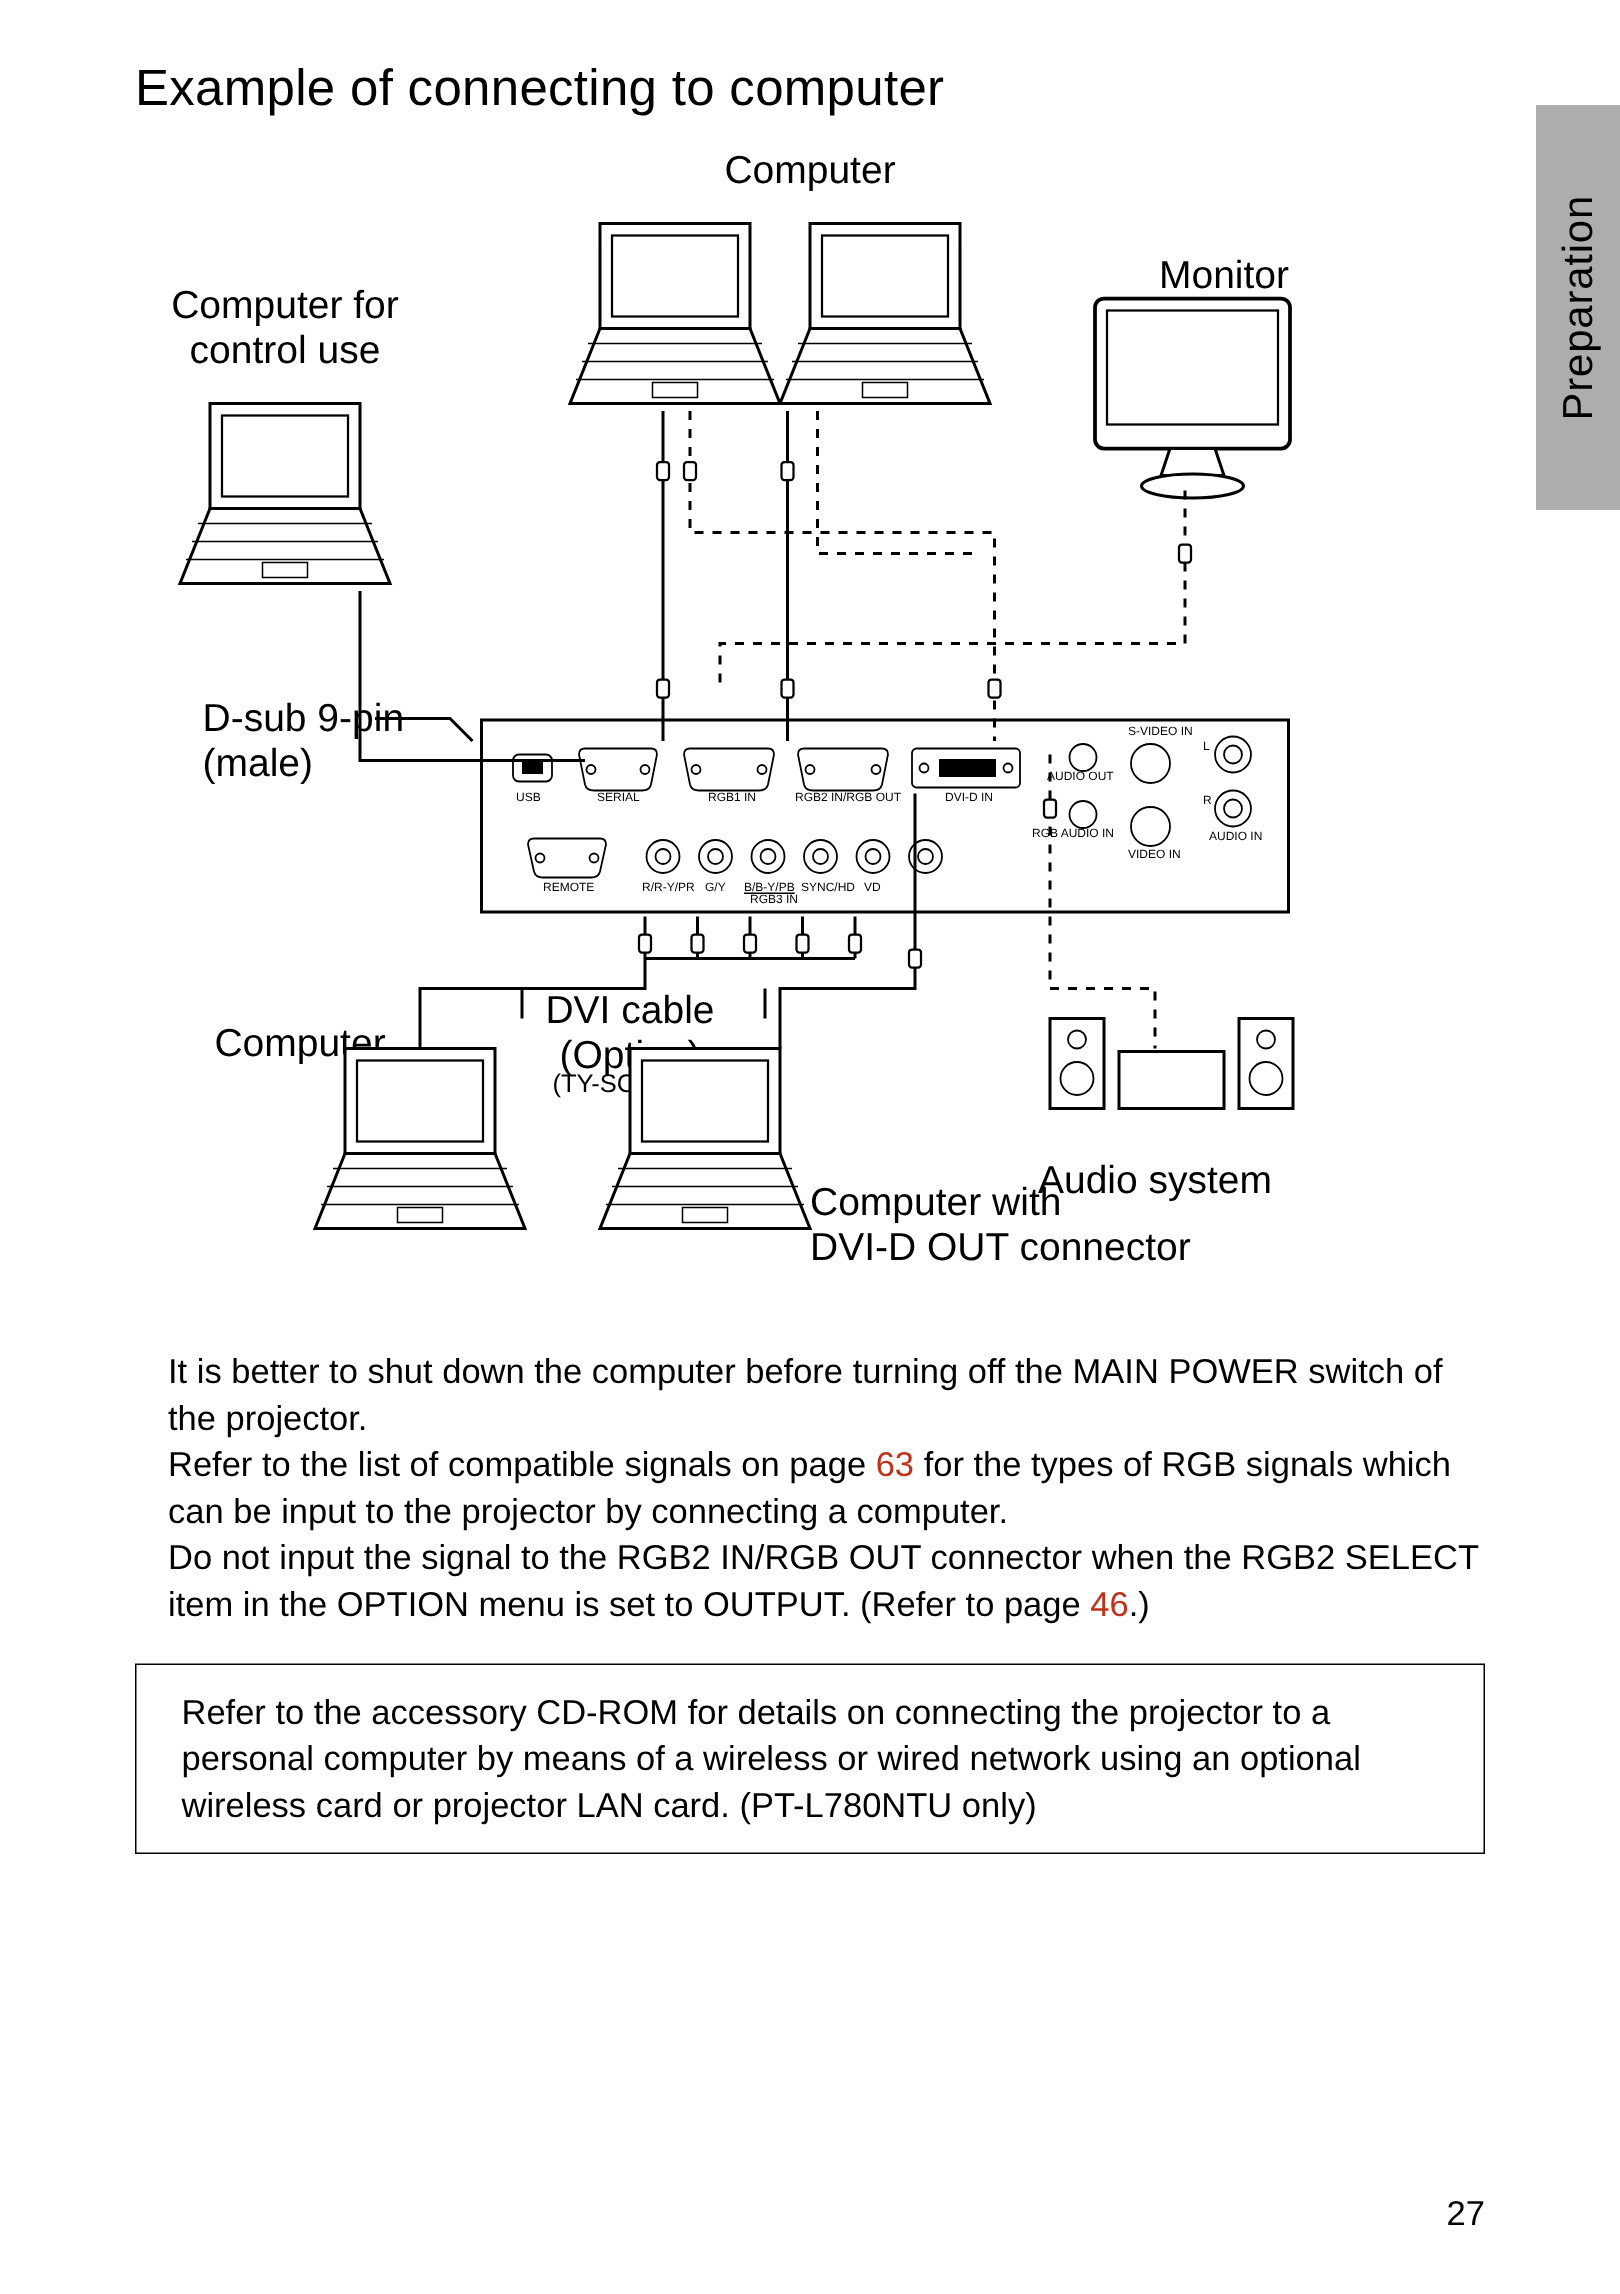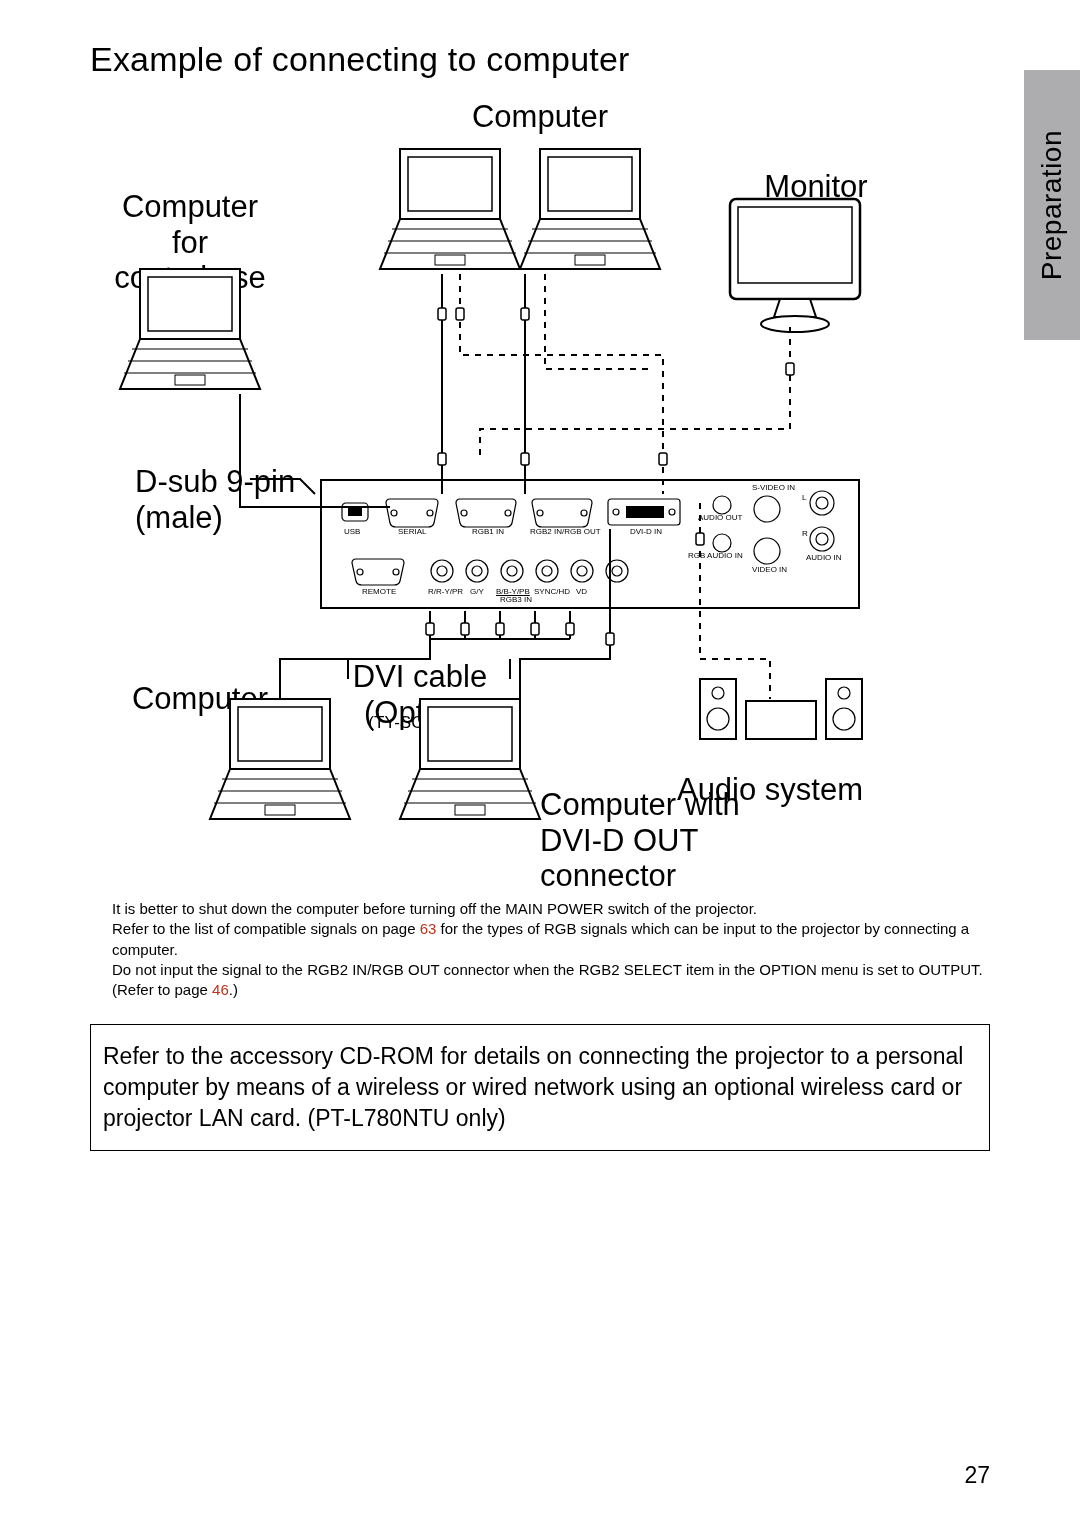--- a/index.html
+++ b/index.html
@@ -22,36 +22,36 @@
   }
   .side-tab span {
     writing-mode:vertical-rl; transform:rotate(180deg);
     font-size:28px; letter-spacing:.5px;
   }
   .diagram {
     position:relative;
     width:100%; height:770px;
     margin:0 auto 30px auto;
   }
-  .lbl { position:absolute; font-size:31px; line-height:1.15; text-align:center; }
+  .lbl { position:absolute; font-size:26px; line-height:1.15; text-align:center; }
   .small { font-size:17px; }
   svg.devices { position:absolute; left:0; top:0; width:100%; height:100%; }
   .panel-box {
     position:absolute; left:230px; top:380px; width:540px; height:130px;
     border:2px solid #000;
   }
   .port-lbl { position:absolute; font-size:8px; }
   .note { margin-top:10px; }
   .note h3 { font-size:23px; font-weight:400; margin:0 0 6px 0; }
-  .note p { font-size:15px; line-height:1.35; margin:0 0 0 22px; }
+  .note p { font-size:23px; line-height:1.35; margin:0 0 0 22px; }
   .note .red { color:var(--red); }
   .info-box {
     margin-top:24px;
     border:1.5px solid #000;
-    padding:16px 12px;
+    padding:16px 30px;
     font-size:23px; line-height:1.35;
   }
   .page-num { position:absolute; right:90px; bottom:40px; font-size:23px; }
   
   .rca { stroke:#000; fill:none; stroke-width:1.2; }
 </style>
 </head>
 <body>
 
 <div class="side-tab">

